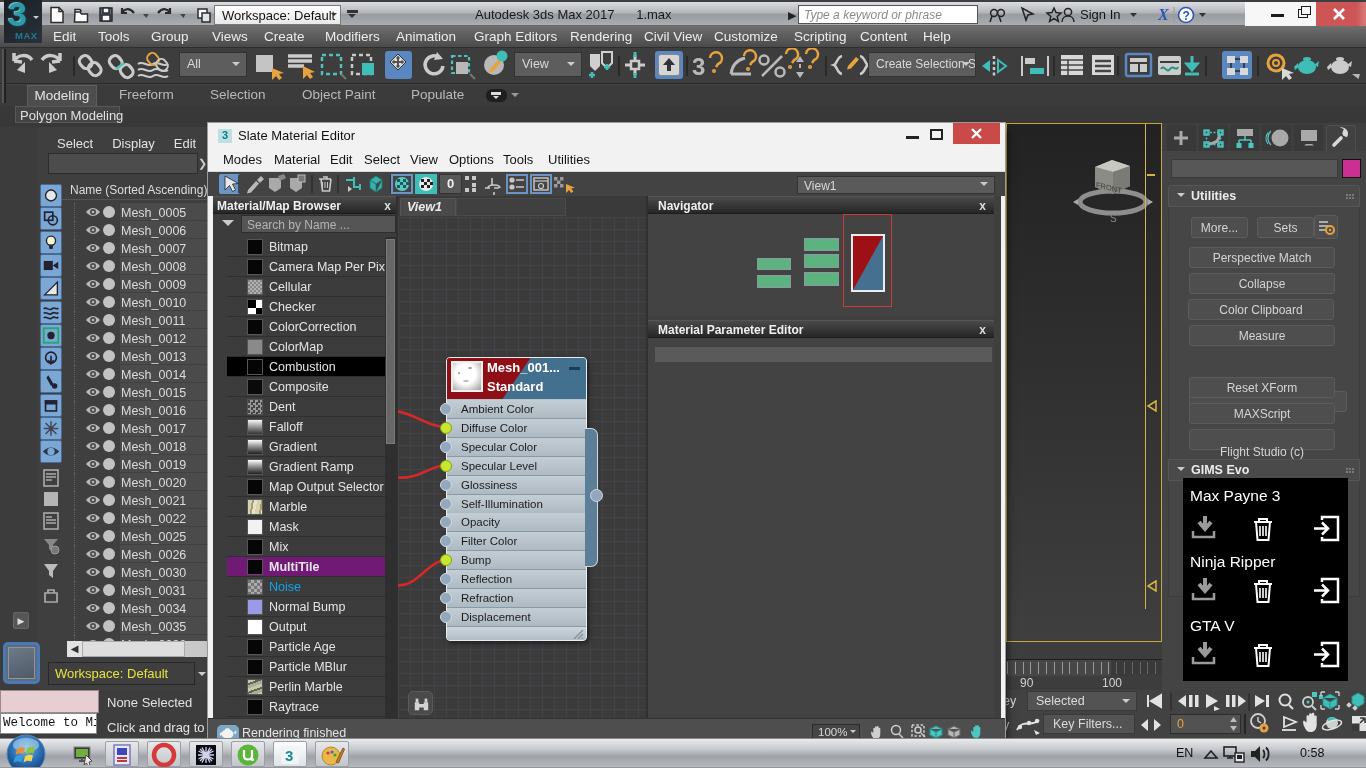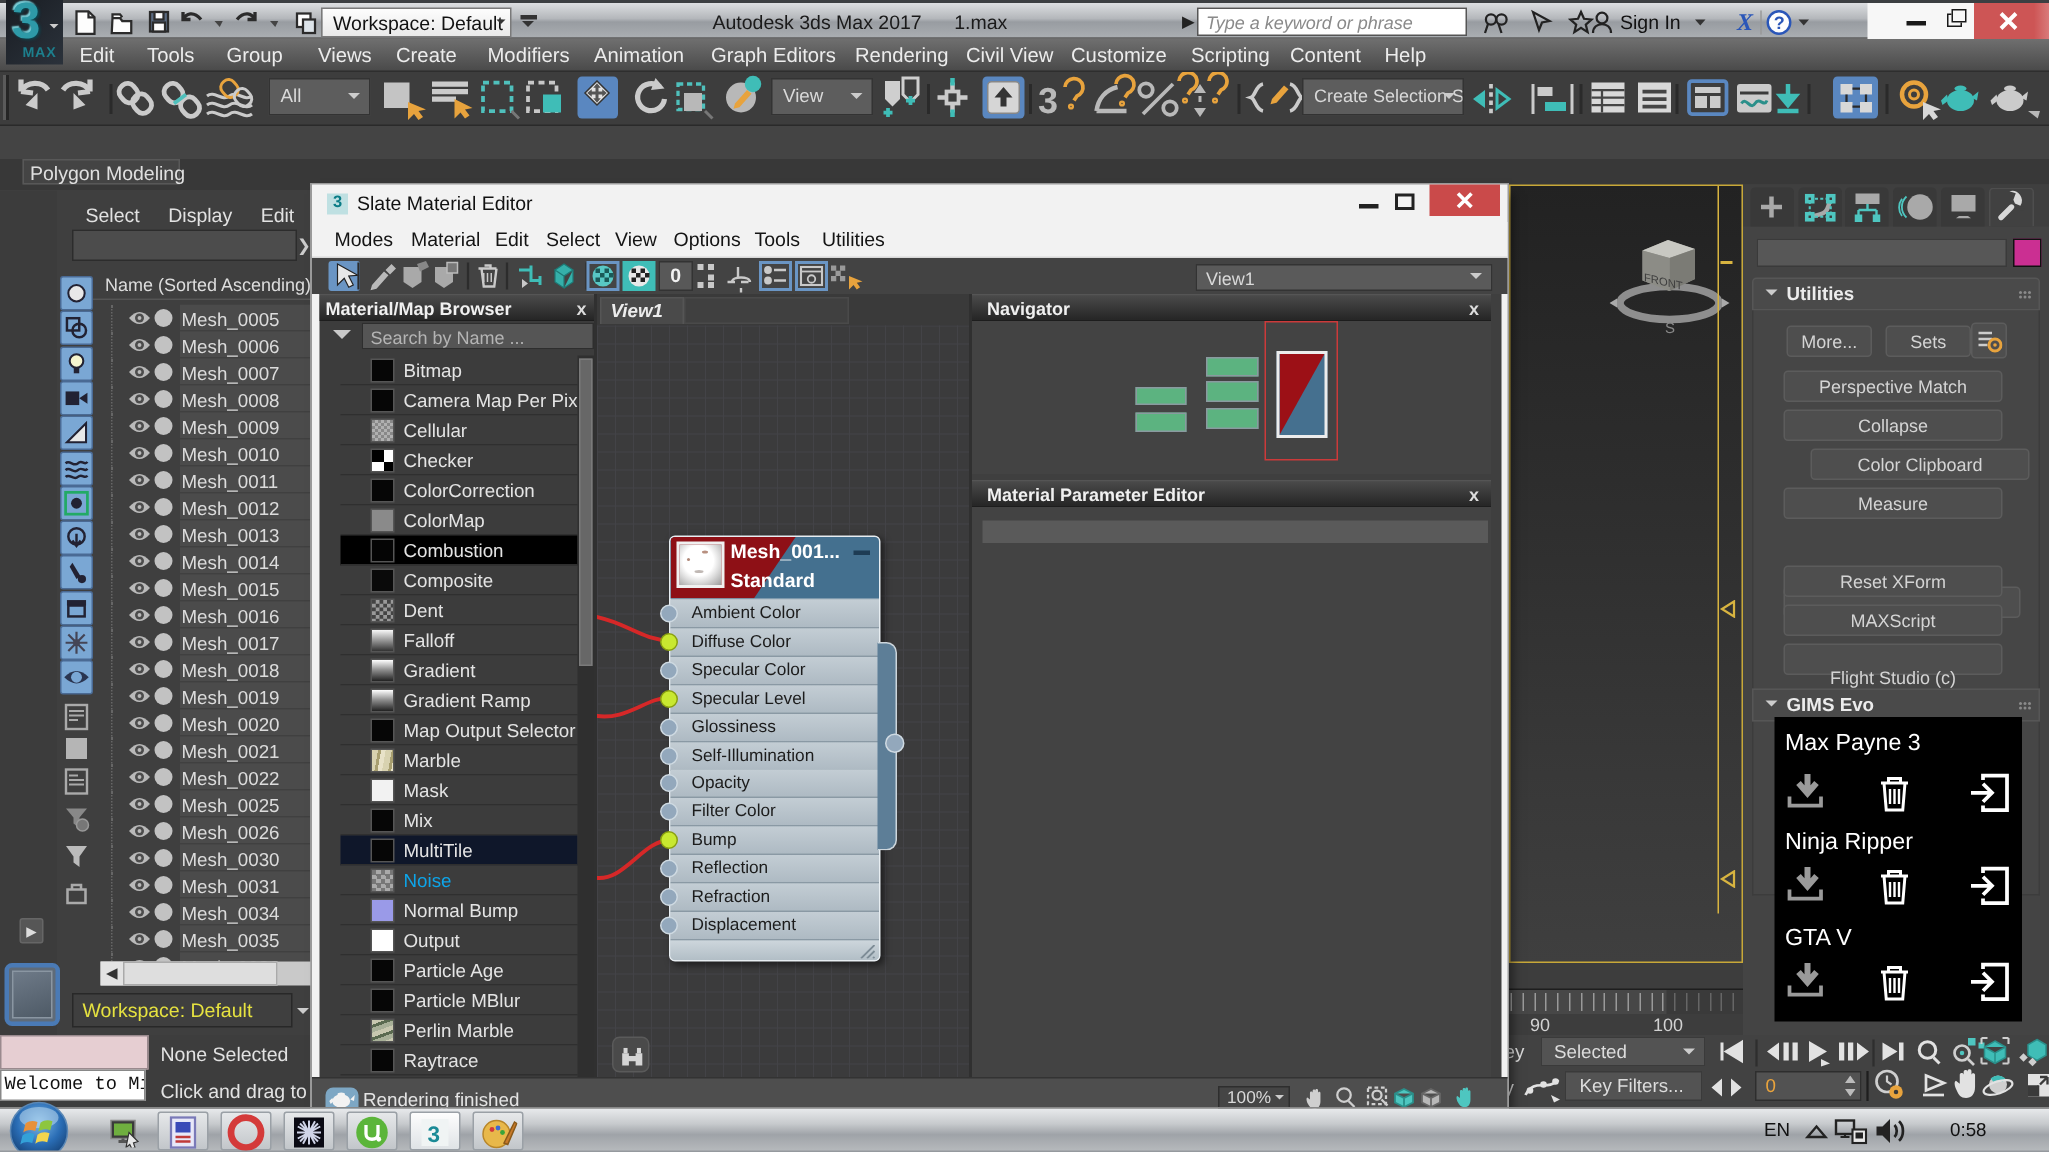--- a/index.html
+++ b/index.html
@@ -245,20 +245,34 @@
         <path d="M1352 26 l8 0 -1.5 5 z" fill="#b8b8b8"></path>
       </g>
     </g>
   </svg>
 
   <div class="abs" style="left:179px;top:4px;width:68px;height:25px;background:#5d5d5d;border:1px solid #333;color:#d9d9d9;font-size:12.5px;padding:4px 0 0 7px;">All<span style="position:absolute;right:6px;top:9px;width:0;height:0;border:4px solid transparent;border-top-color:#ccc;"></span></div>
   <div class="abs" style="left:514px;top:4px;width:68px;height:25px;background:#5d5d5d;border:1px solid #333;color:#d9d9d9;font-size:12.5px;padding:4px 0 0 7px;">View<span style="position:absolute;right:6px;top:9px;width:0;height:0;border:4px solid transparent;border-top-color:#ccc;"></span></div>
   <div class="abs" style="left:868px;top:4px;width:108px;height:25px;background:#5d5d5d;border:1px solid #333;color:#d9d9d9;font-size:12px;padding:4px 0 0 7px;white-space:nowrap;overflow:hidden;">Create Selection Se<span style="position:absolute;right:5px;top:9px;width:0;height:0;border:4px solid transparent;border-top-color:#ccc;"></span></div>
 </div>
 
+<div class="abs" id="ribbon1" style="left:0;top:85px;width:1366px;height:21px;background:#3b3b3b;">
+  <div class="abs" style="left:2px;top:-36px;width:3px;height:54px;border-left:2px solid #555;border-right:2px solid #222;"></div>
+  <div class="abs" style="left:27px;top:0px;width:70px;height:21px;background:#4d4d4d;border:1px solid #5f5f5f;border-bottom:none;color:#e4e4e4;font-size:13.5px;text-align:center;padding-top:2px;">Modeling</div>
+  <div style="position:absolute;left:0;top:2px;width:1366px;height:18px;font-size:13.5px;color:#b9b9b9;">
+    <span class="abs" style="left:119px;">Freeform</span>
+        <span class="abs" style="left:210px;">Selection</span>
+        <span class="abs" style="left:302px;">Object Paint</span>
+        <span class="abs" style="left:411px;">Populate</span>
+  </div>
+  <div class="abs" style="left:486px;top:4px;width:21px;height:13px;background:#1e1e1e;border-radius:6px;"></div>
+  <div class="abs" style="left:491px;top:7px;width:10px;height:2.5px;background:#ddd;"></div>
+  <div class="abs" style="left:493px;top:11px;width:0;height:0;border:3px solid transparent;border-top-color:#ddd;"></div>
+  <div class="abs" style="left:511px;top:8px;width:0;height:0;border:4px solid transparent;border-top-color:#999;"></div>
+</div>
 <div class="abs" id="ribbon2" style="left:0;top:106px;width:1366px;height:21px;background:#383838;">
   <div class="abs" style="left:15px;top:0px;width:105px;height:17px;background:#444;border:1px solid #585858;color:#e0e0e0;font-size:13px;padding:1px 0 0 4px;white-space:nowrap;">Polygon Modeling</div>
 </div>
 
 <div class="abs" id="mainbg" style="left:0;top:127px;width:1366px;height:611px;background:#424242;"></div>
 
 <div class="abs" style="left:0;top:127px;width:38px;height:611px;background:#3c3c3c;"></div>
 
 <div class="abs" id="explorer" style="left:38px;top:127px;width:169px;height:563px;background:#3f3f3f;">
 
@@ -700,21 +714,21 @@
   <div class="btn3d abs" style="left:95px;top:94px;width:57px;height:21px;padding-top:3px;">Sets</div>
   <div class="btn3d abs" style="left:152px;top:92px;width:24px;height:24px;">
     <svg style="position:absolute;left:3px;top:3px;" width="17" height="17" viewBox="0 0 17 17">
           <path d="M1 3 h9 M1 7 h9 M1 11 h6" stroke="#ccc" stroke-width="1.6"></path>
           <circle cx="12" cy="11" r="4" fill="none" stroke="#e8a33d" stroke-width="2"></circle>
           <circle cx="12" cy="11" r="1.2" fill="#e8a33d"></circle>
         </svg>
   </div>
   <div class="btn3d abs" style="left:27px;top:124px;width:146px;height:21px;padding-top:3px;">Perspective Match</div>
   <div class="btn3d abs" style="left:27px;top:150px;width:146px;height:21px;padding-top:3px;">Collapse</div>
-  <div class="btn3d abs" style="left:45px;top:176px;width:146px;height:21px;padding-top:3px;">Color Clipboard</div>
+  <div class="btn3d abs" style="left:26px;top:176px;width:146px;height:21px;padding-top:3px;">Color Clipboard</div>
   <div class="btn3d abs" style="left:27px;top:202px;width:146px;height:21px;padding-top:3px;">Measure</div>
   <div class="btn3d abs" style="left:27px;top:228px;width:158px;height:21px;padding-top:9px;margin-top:40px;">Motion Capture</div>
   <div class="btn3d abs" style="left:27px;top:254px;width:146px;height:21px;padding-top:3px;">Reset XForm</div>
   <div class="btn3d abs" style="left:27px;top:280px;width:146px;height:21px;padding-top:3px;">MAXScript</div>
   <div class="btn3d abs" style="left:27px;top:306px;width:146px;height:21px;padding-top:15px;">Flight Studio (c)</div>
 
   <div class="abs" style="left:6px;top:336px;width:192px;height:22px;background:#4a4a4a;border:1px solid #565656;">
     <span class="abs" style="left:8px;top:7px;width:0;height:0;border:4.5px solid transparent;border-top-color:#ccc;"></span>
     <span class="abs" style="left:22px;top:3px;color:#ececec;font-weight:bold;font-size:12.5px;">GIMS Evo</span>
     <svg class="abs" style="right:4px;top:7px;" width="10" height="8" viewBox="0 0 10 8">
@@ -1062,21 +1076,21 @@
               <div style="position:absolute;width:100%;height:100%;background:#f2f2f2;"></div>
             </div>
             <div style="position:absolute;left:42px;top:3px;color:#e4e4e4;font-size:12.5px;white-space:nowrap;">Mask</div>
           </div>
           <div style="position:absolute;left:14px;top:300px;width:158px;height:20px;background:#3c3c3c;border-bottom:1px solid #2f2f2f;">
             <div style="position:absolute;left:20px;top:2px;width:16px;height:16px;border:1px solid #555;overflow:hidden;">
               <div style="position:absolute;width:100%;height:100%;background:#060606;"></div>
             </div>
             <div style="position:absolute;left:42px;top:3px;color:#e4e4e4;font-size:12.5px;white-space:nowrap;">Mix</div>
           </div>
-          <div style="position:absolute;left:14px;top:320px;width:158px;height:20px;background:#0f172a;border-bottom:1px solid #2f2f2f;">
+          <div style="position:absolute;left:14px;top:320px;width:158px;height:20px;background:#701a75;border-bottom:1px solid #2f2f2f;font-weight:bold;">
             <div style="position:absolute;left:20px;top:2px;width:16px;height:16px;border:1px solid #555;overflow:hidden;">
               <div style="position:absolute;width:100%;height:100%;background:#060606;"></div>
             </div>
             <div style="position:absolute;left:42px;top:3px;color:#e4e4e4;font-size:12.5px;white-space:nowrap;">MultiTile</div>
           </div>
           <div style="position:absolute;left:14px;top:340px;width:158px;height:20px;background:#3c3c3c;border-bottom:1px solid #2f2f2f;">
             <div style="position:absolute;left:20px;top:2px;width:16px;height:16px;border:1px solid #555;overflow:hidden;">
               <div style="position:absolute;width:100%;height:100%;background:repeating-conic-gradient(#aaa 0 25%,#777 0 50%) 0 0/6px 6px;"></div>
             </div>
             <div style="position:absolute;left:42px;top:3px;color:#0ea5e9;font-size:12.5px;white-space:nowrap;">Noise</div>

